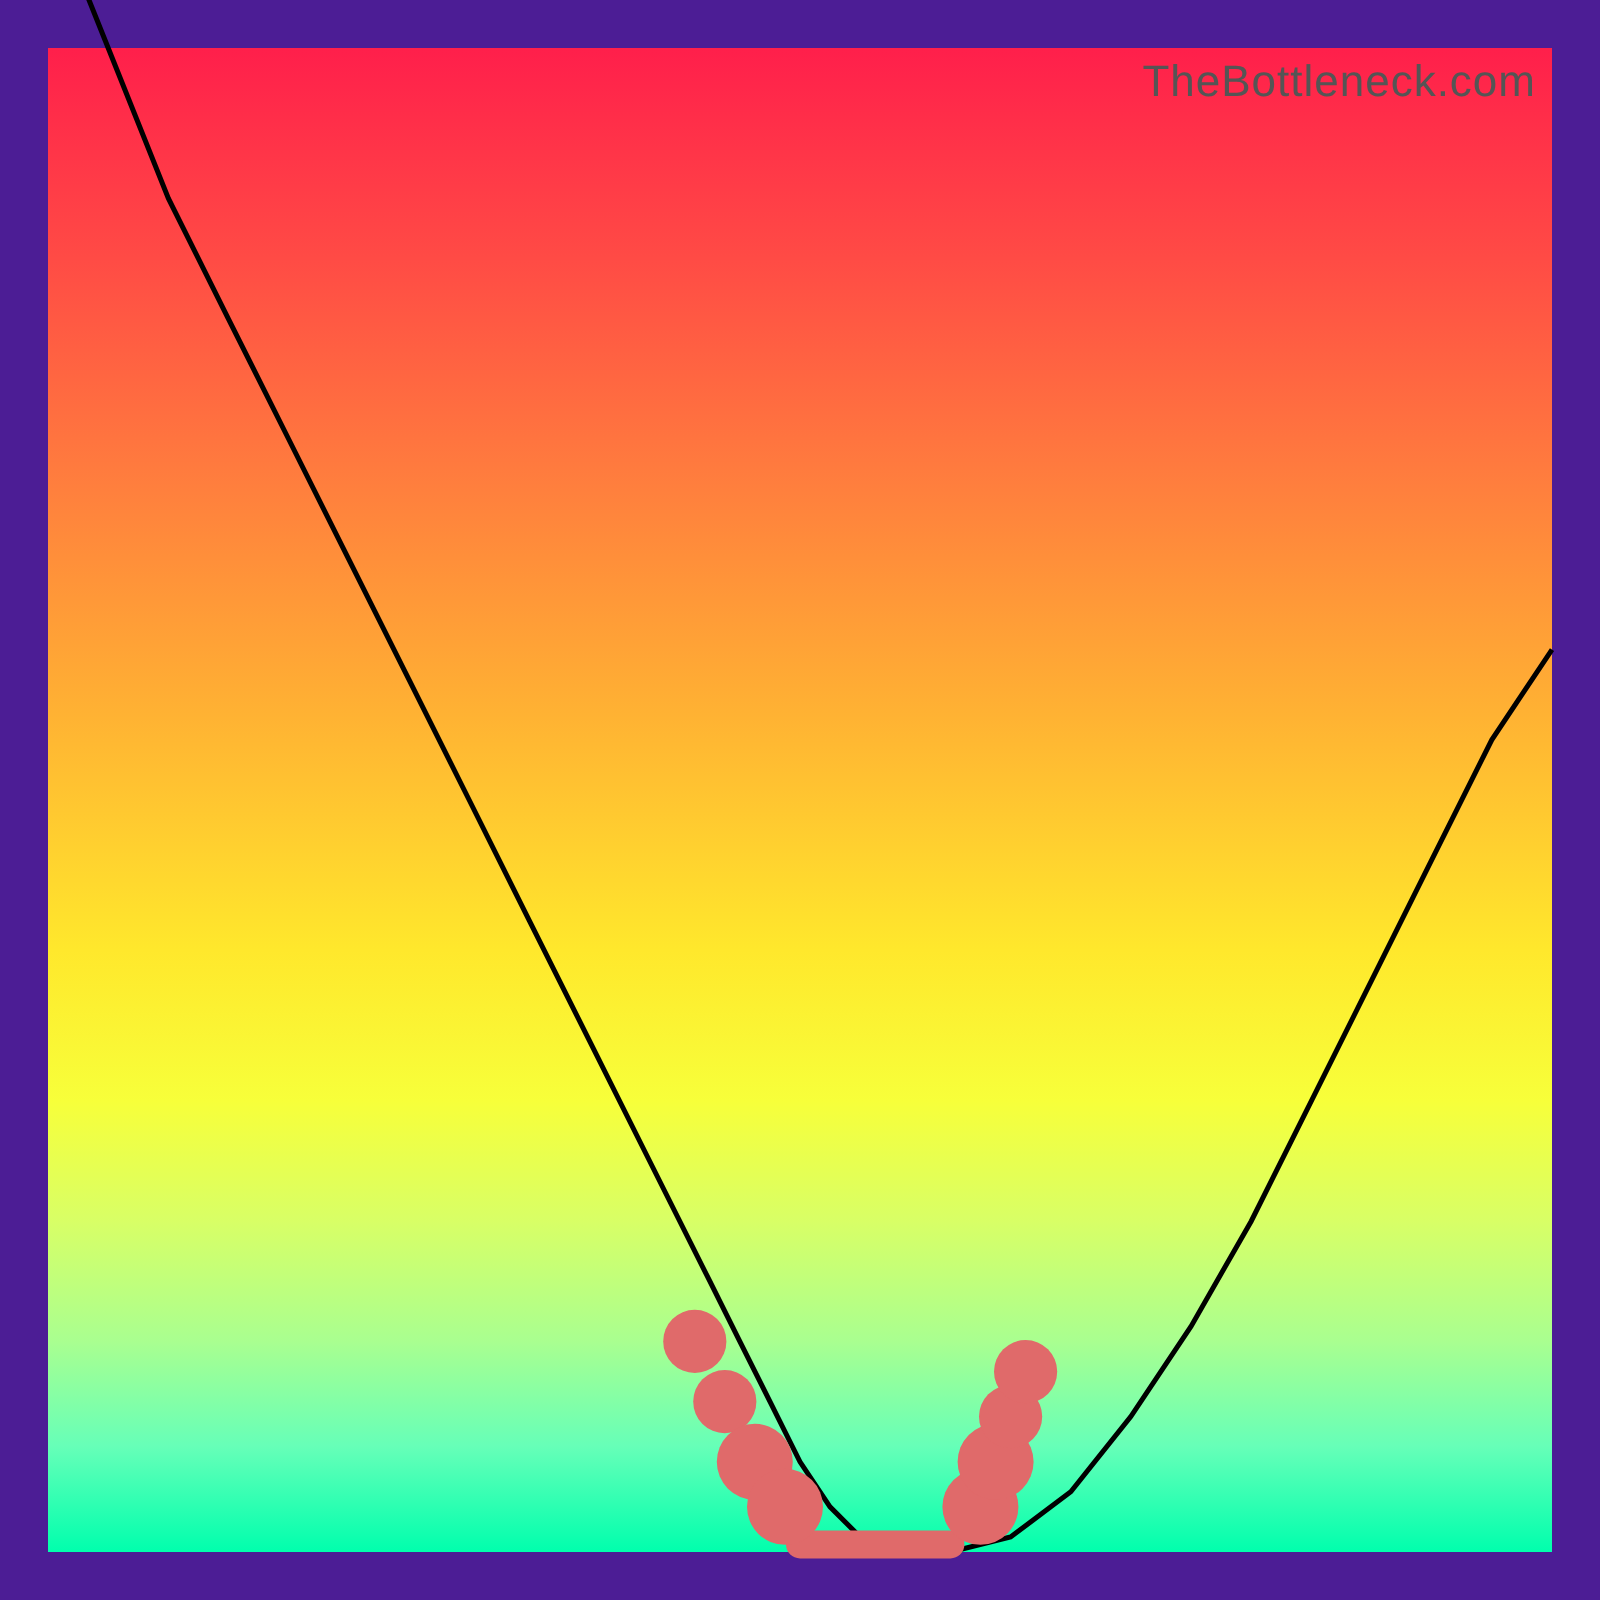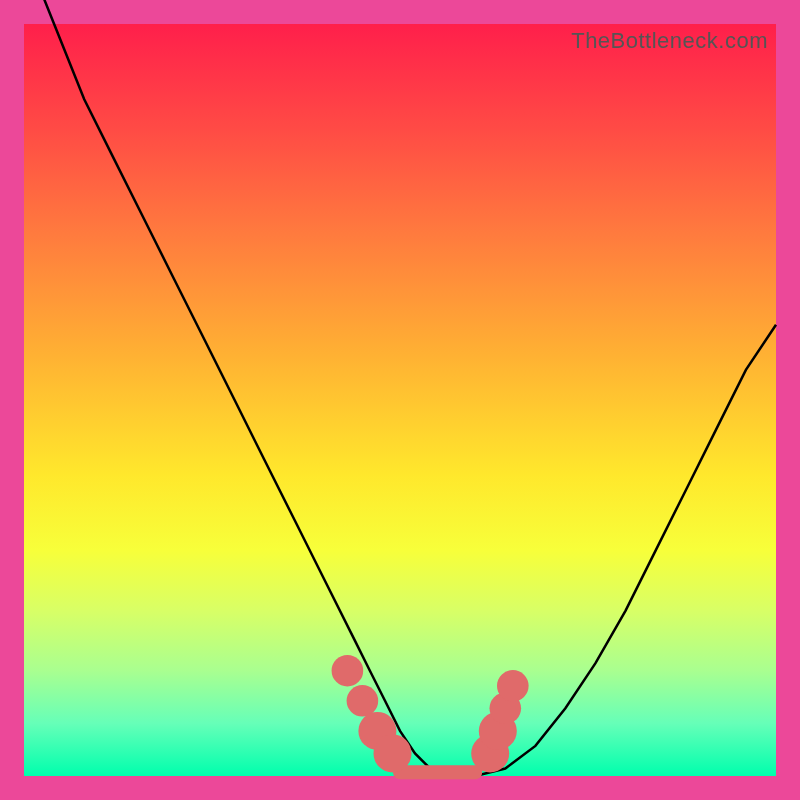--- a/index.html
+++ b/index.html
@@ -8,21 +8,21 @@
     width: 800px;
     height: 800px;
     background: #000;
     overflow: hidden;
     font-family: Arial, Helvetica, sans-serif;
   }
   .frame {
     position: absolute;
     left: 0; top: 0;
     width: 800px; height: 800px;
-    background: #ec4899;
+    background: #4c1d95;
   }
   .plot {
     position: absolute;
     left: 24px;
     top: 24px;
     width: 752px;
     height: 752px;
     background: linear-gradient(to bottom,
       #ff1f4b 0%,
       #ff4b45 14%,

